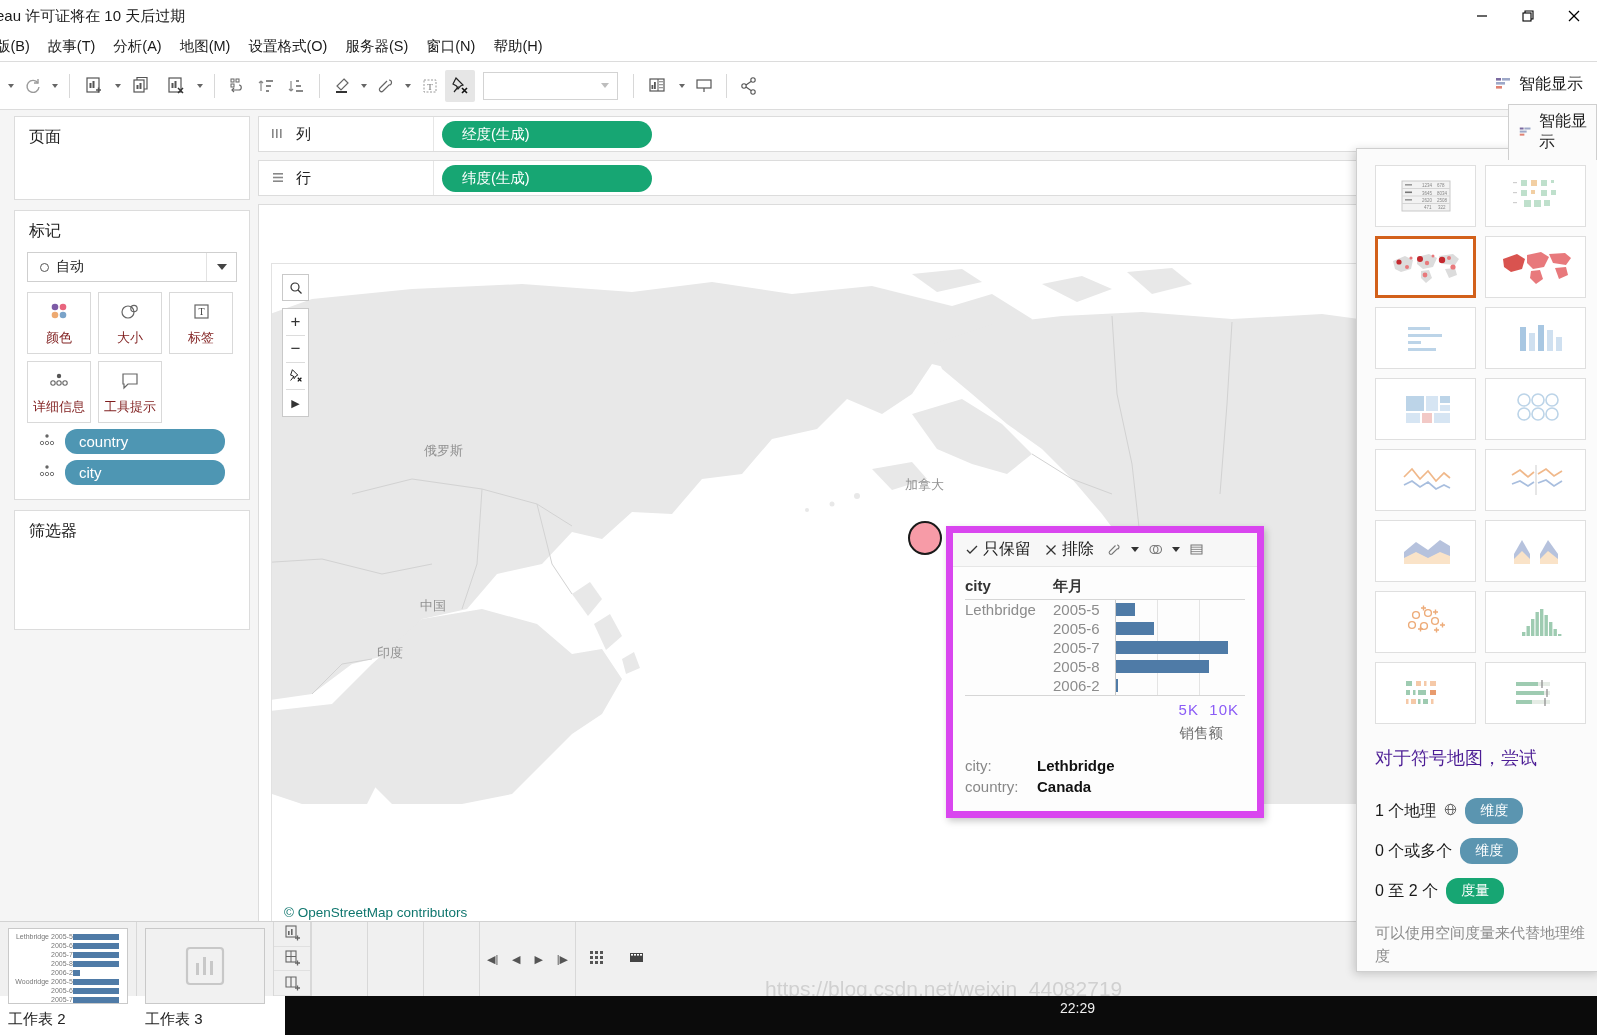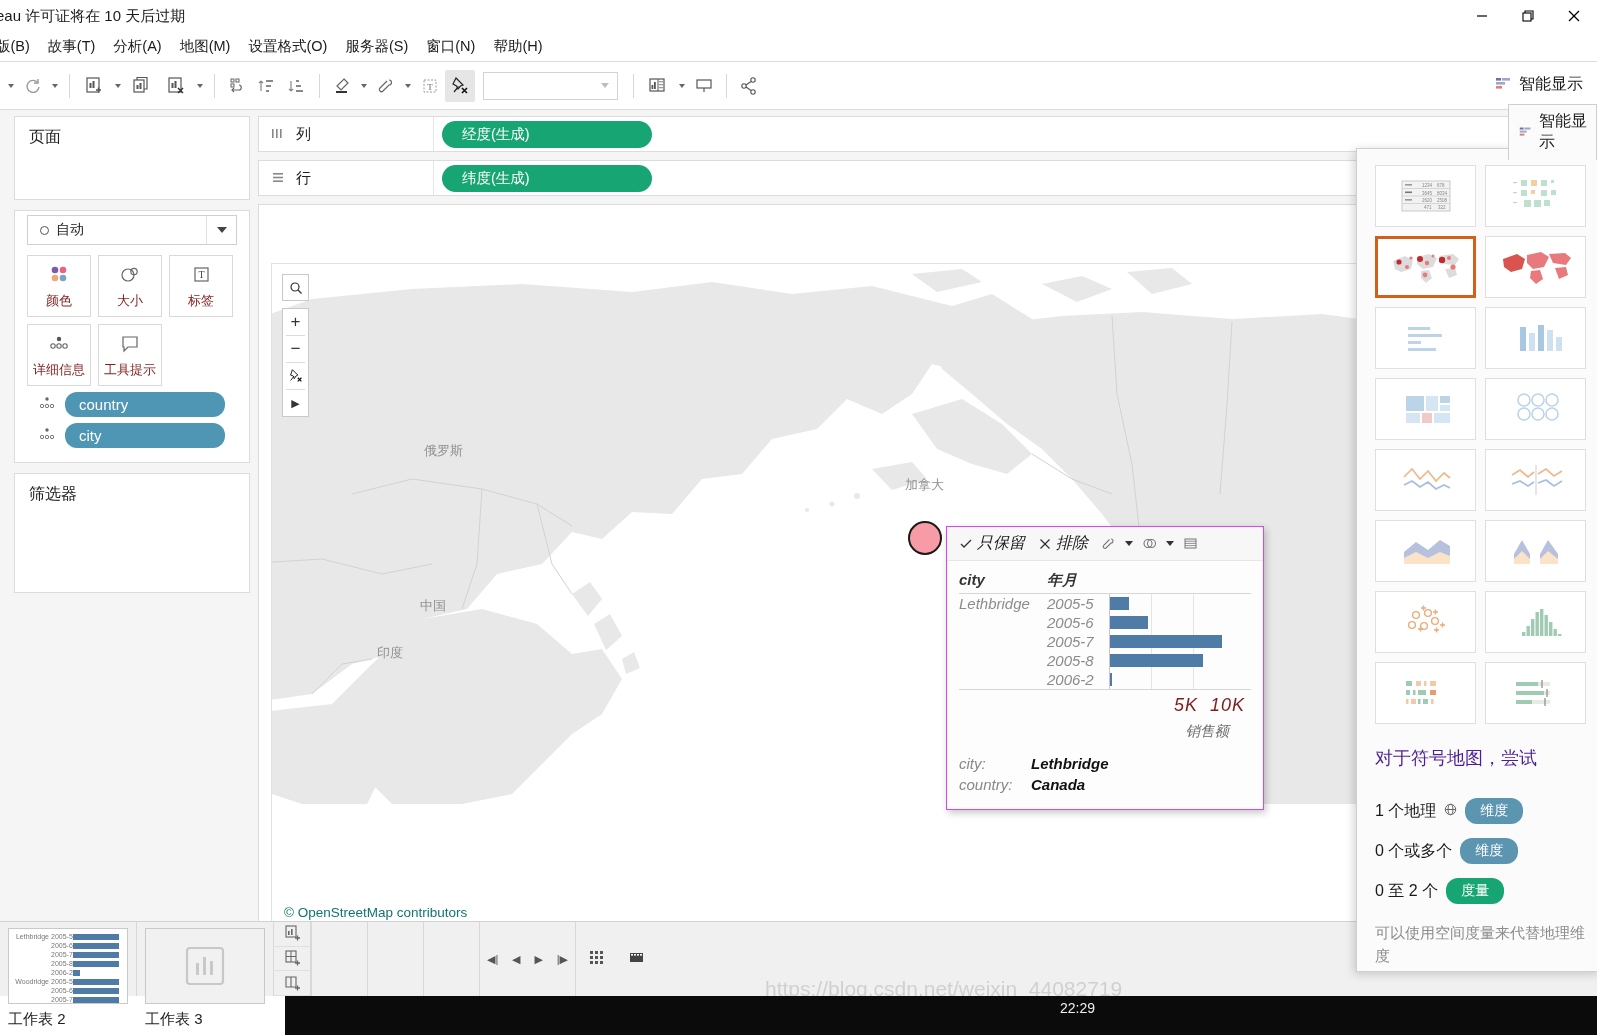--- a/index.html
+++ b/index.html
@@ -103,39 +103,39 @@
   .mc-div{ height:1px; background:#dcdcdc; margin:0 3px; }
   .osm{ position:absolute; left:12px; bottom:4px; font-size:13.5px; color:#0f766e; }
   .country-label{ position:absolute; font-size:13px; color:#909090; }
   .datapoint{
     position:absolute; width:34px; height:34px; border-radius:50%;
     background:#f79ba7; border:2px solid #1a1a1a; z-index:7;
   }
   
   .tooltip{
     position:absolute; left:946px; top:526px; width:318px; background:#fdfdfd;
-    border:1px solid #d946ef; box-shadow:2px 3px 7px rgba(0,0,0,.22); z-index:20;font-style:italic;
+    border:7px solid #d946ef; box-shadow:2px 3px 7px rgba(0,0,0,.22); z-index:20;
   }
   .tt-head{ height:34px; border-bottom:1px solid #e6e6e6; display:flex; align-items:center; padding:0 8px; gap:4px; background:#f7f7f7; }
   .tt-keep,.tt-excl{ display:flex; align-items:center; gap:5px; font-size:16px; color:#1a1a1a; padding:0 5px; cursor:default; }
   .tt-ico{ width:22px; height:24px; display:flex; align-items:center; justify-content:center; cursor:default; }
   .tt-caret{ width:11px; display:flex; align-items:center; justify-content:center; cursor:default; }
   .tt-caret:after{ content:""; border-left:4px solid transparent; border-right:4px solid transparent; border-top:5px solid #333; }
   .tt-body{ padding:10px 12px 12px 12px; }
   .tt-chart{ position:relative; }
   .tt-hdr{ display:flex; font-size:15px; color:#333; font-weight:bold; padding-bottom:3px; }
   .tt-hdr .c1{ width:88px; }
   .tt-grid{ border-top:1px solid #d6d6d6; border-bottom:1px solid #d6d6d6; }
   .tt-row{ display:flex; align-items:center; height:19px; }
   .tt-city{ width:88px; font-size:15px; color:#8c8c8c; white-space:nowrap; }
   .tt-ym{ width:62px; font-size:15px; color:#8c8c8c; }
   .tt-barcell{ flex:1; height:19px; position:relative; border-left:1px solid #c8c8c8; }
   .tt-bar{ position:absolute; left:0; top:3px; height:13px; background:#4f7ba7; }
   .tt-vgrid{ position:absolute; top:0; bottom:0; width:1px; background:#e4e4e4; }
-  .tt-axis{ text-align:right; font-size:18px; color:#7f1d1d; padding-top:5px; padding-right:6px; letter-spacing:1px; }
+  .tt-axis{ text-align:right; font-size:15px; color:#8b5cf6; padding-top:5px; padding-right:6px; letter-spacing:1px; }
   .tt-axislabel{ text-align:right; font-size:14.5px; color:#6b6b6b; padding-top:6px; padding-right:22px; }
   .tt-fields{ padding-top:14px; }
   .tt-field{ display:flex; font-size:15px; margin-bottom:4px; }
   .tt-fname{ width:72px; color:#888; }
   .tt-fval{ color:#111; font-weight:bold; }
   
   .showme-panel{
     position:absolute; left:1356px; top:148px; width:245px; height:824px;
     background:#fbfbfb; border:1px solid #cfcfcf; box-shadow:-2px 2px 9px rgba(0,0,0,.18); z-index:30;
   }
@@ -350,20 +350,21 @@
 
 <div class="main">
 
   <div class="sidebar">
 
     <div class="card card-pages">
       <div class="card-title">页面</div>
     </div>
 
     <div class="card card-marks">
+      <div class="card-title">标记</div>
 
       <div class="mark-select">
         <span class="ms-label">
           <span class="ms-circle"></span>
           <span>自动</span>
         </span>
         <span class="ms-arrow"></span>
       </div>
 
       <div class="mark-btns">

